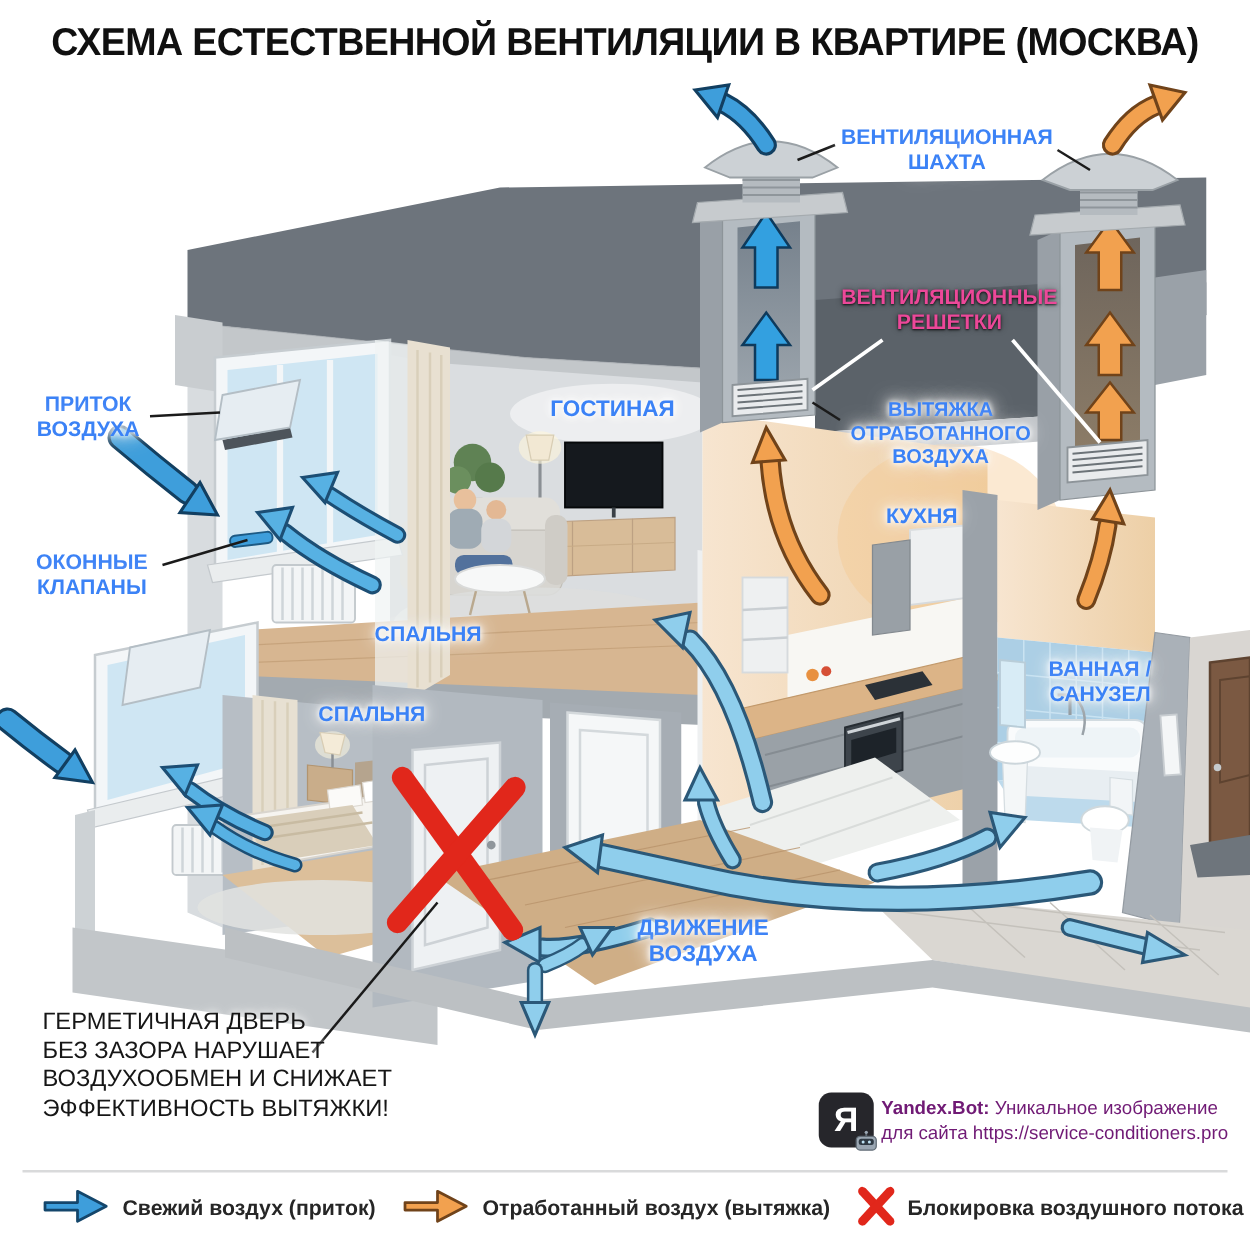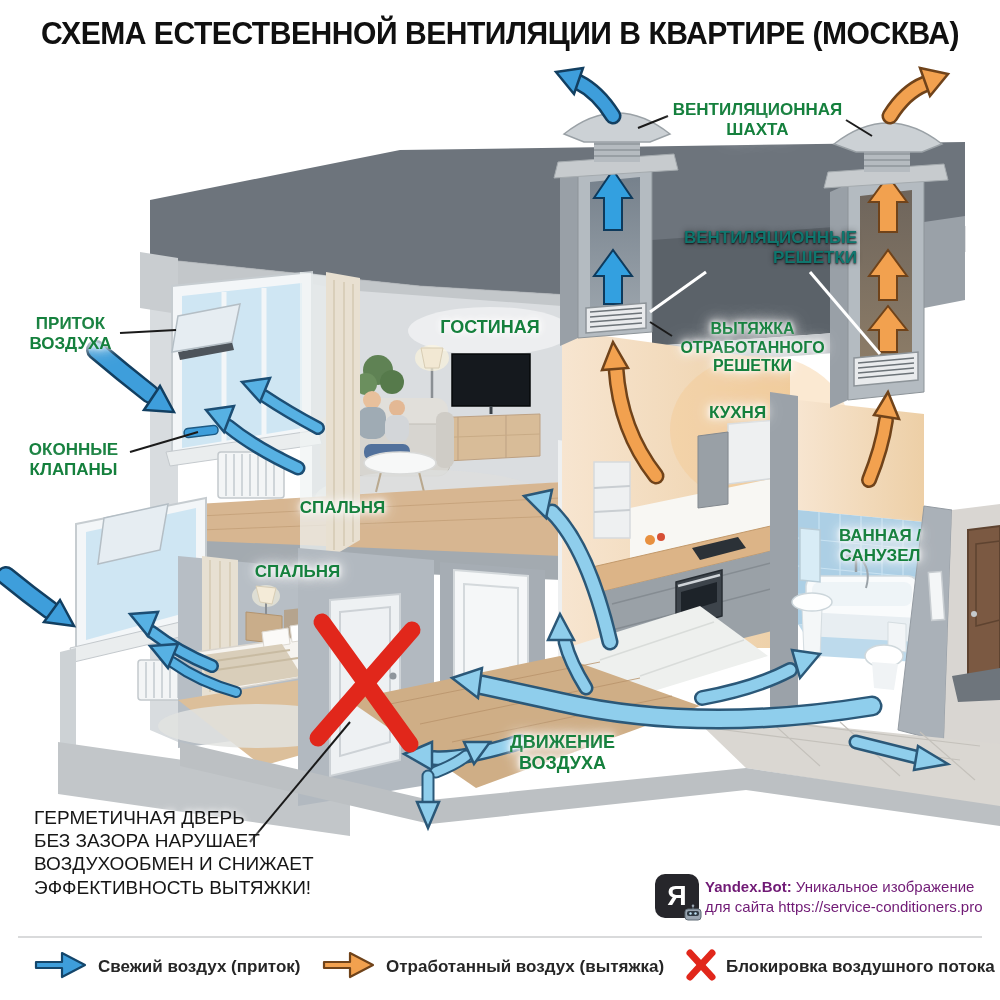--- a/index.html
+++ b/index.html
@@ -1,23 +1,23 @@
 <!DOCTYPE html>
 <html><head>
 <meta charset="utf-8">
 <style>
   html,body{margin:0;padding:0;background:#fff;}
   #stage{position:relative;width:1000px;height:1000px;background:#ffffff;overflow:hidden;
          font-family:"Liberation Sans","DejaVu Sans",sans-serif;}
   #scene{position:absolute;left:0;top:0;}
-  .lbl{position:absolute;font-weight:bold;color:#15803d;text-align:center;white-space:pre-line;
+  .lbl{position:absolute;font-weight:bold;color:#3b82f6;text-align:center;white-space:pre-line;
        line-height:1.16;letter-spacing:0;
        text-shadow:0 0 4px #fff,0 0 8px #fff,0 0 14px rgba(255,255,255,.95),0 0 20px rgba(255,255,255,.8);}
-  .lbl-white{color:#0f766e;
-       text-shadow:0 1px 2px rgba(0,0,0,.85),0 0 6px rgba(0,0,0,.45);text-align:right;}
+  .lbl-white{color:#ec4899;
+       text-shadow:0 1px 2px rgba(0,0,0,.85),0 0 6px rgba(0,0,0,.45);}
   #title{position:absolute;top:16px;left:0;width:100%;text-align:center;font-size:31px;
          font-weight:800;color:#101010;letter-spacing:-0.5px;white-space:nowrap;
          transform:scaleX(.97);}
   #warning{position:absolute;left:34px;top:806px;width:280px;font-size:19px;font-weight:normal;
          color:#161616;text-align:left;white-space:pre-line;line-height:1.22;
          text-shadow:0 0 5px #fff,0 0 10px #fff;}
   #attr{position:absolute;left:655px;top:874px;}
   #attr-logo{position:absolute;left:0;top:0;width:44px;height:44px;background:#26262b;border-radius:10px;
          color:#fff;font-weight:bold;font-size:27px;text-align:center;line-height:44px;}
   #attr-robot{position:absolute;left:28px;top:30px;}
@@ -396,21 +396,21 @@
 ШАХТА</div>
 <div class="lbl lbl-white" style="left:662px;top:228px;width:195px;font-size:17px;">ВЕНТИЛЯЦИОННЫЕ
 РЕШЕТКИ</div>
 <div class="lbl" style="left:18px;top:314px;width:105px;font-size:17px;">ПРИТОК
 ВОЗДУХА</div>
 <div class="lbl" style="left:16px;top:440px;width:115px;font-size:17px;">ОКОННЫЕ
 КЛАПАНЫ</div>
 <div class="lbl" style="left:425px;top:317px;width:130px;font-size:18px;">ГОСТИНАЯ</div>
 <div class="lbl" style="left:655px;top:320px;width:195px;font-size:16px;">ВЫТЯЖКА
 ОТРАБОТАННОГО
-РЕШЕТКИ</div>
+ВОЗДУХА</div>
 <div class="lbl" style="left:690px;top:403px;width:95px;font-size:17px;">КУХНЯ</div>
 <div class="lbl" style="left:295px;top:498px;width:95px;font-size:17px;">СПАЛЬНЯ</div>
 <div class="lbl" style="left:250px;top:562px;width:95px;font-size:17px;">СПАЛЬНЯ</div>
 <div class="lbl" style="left:825px;top:526px;width:110px;font-size:17px;">ВАННАЯ /
 САНУЗЕЛ</div>
 <div class="lbl" style="left:500px;top:732px;width:125px;font-size:18px;">ДВИЖЕНИЕ
 ВОЗДУХА</div>
 <div id="warning">ГЕРМЕТИЧНАЯ ДВЕРЬ
 БЕЗ ЗАЗОРА НАРУШАЕТ
 ВОЗДУХООБМЕН И СНИЖАЕТ

